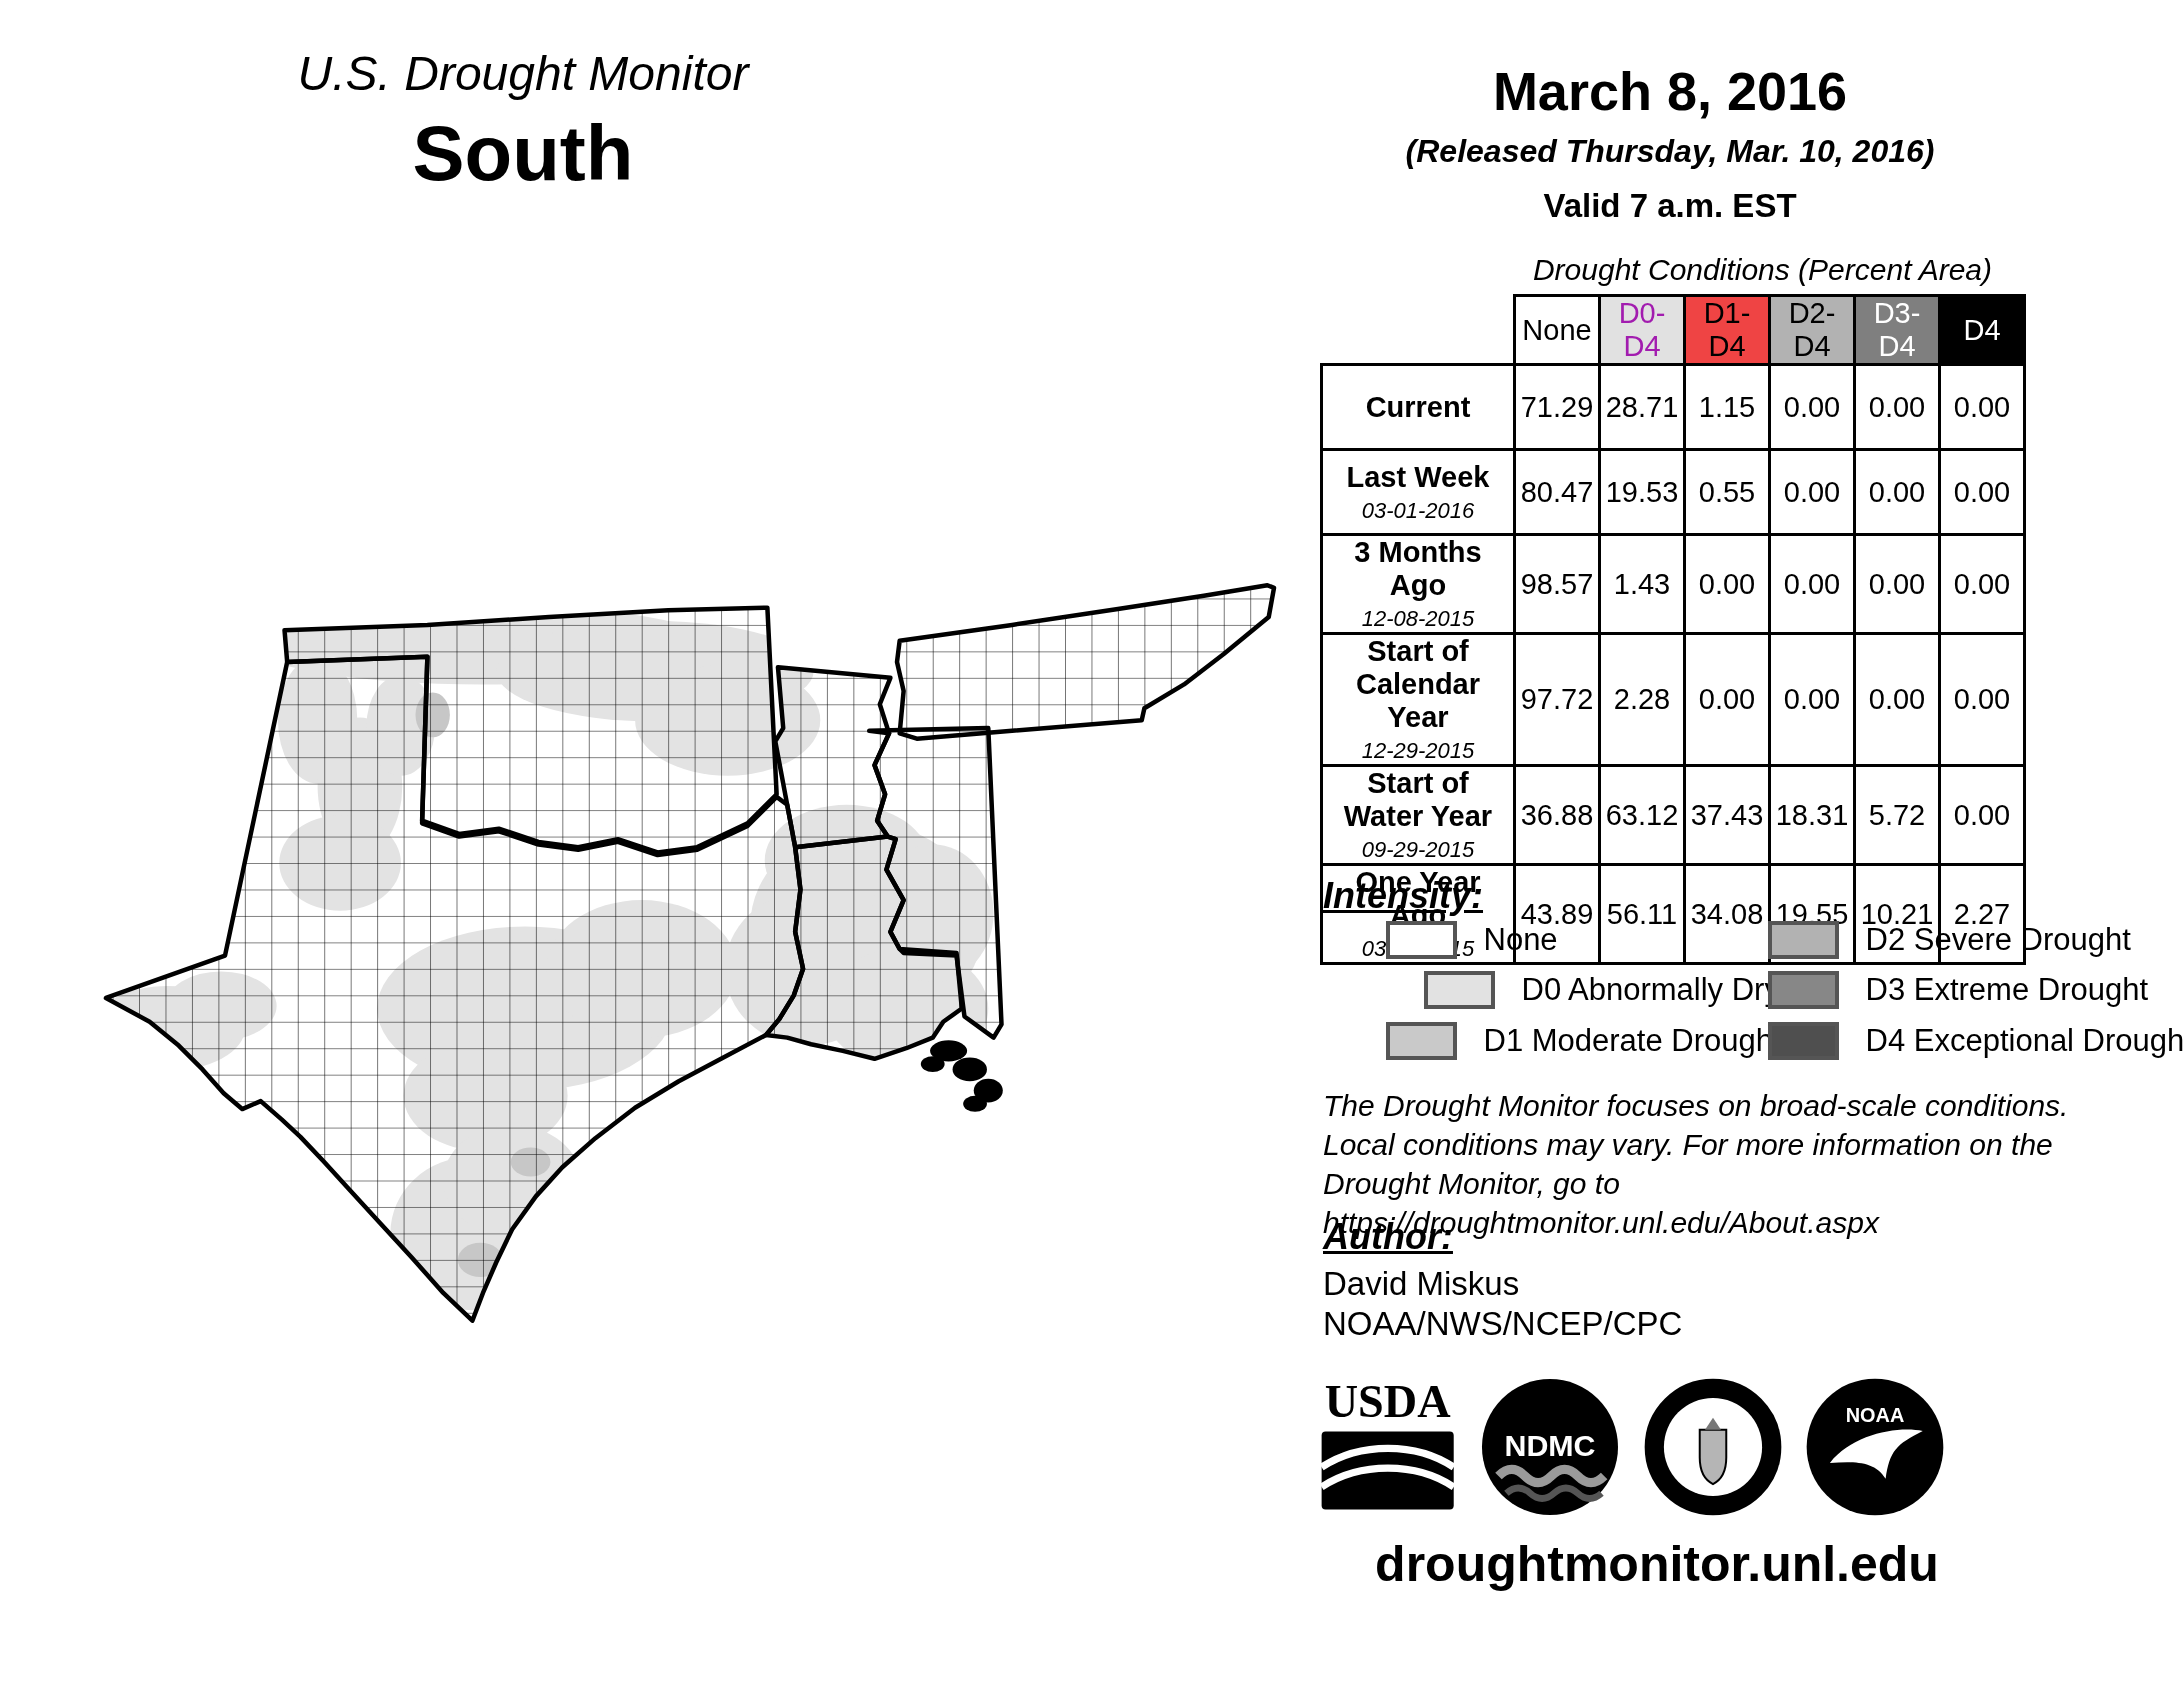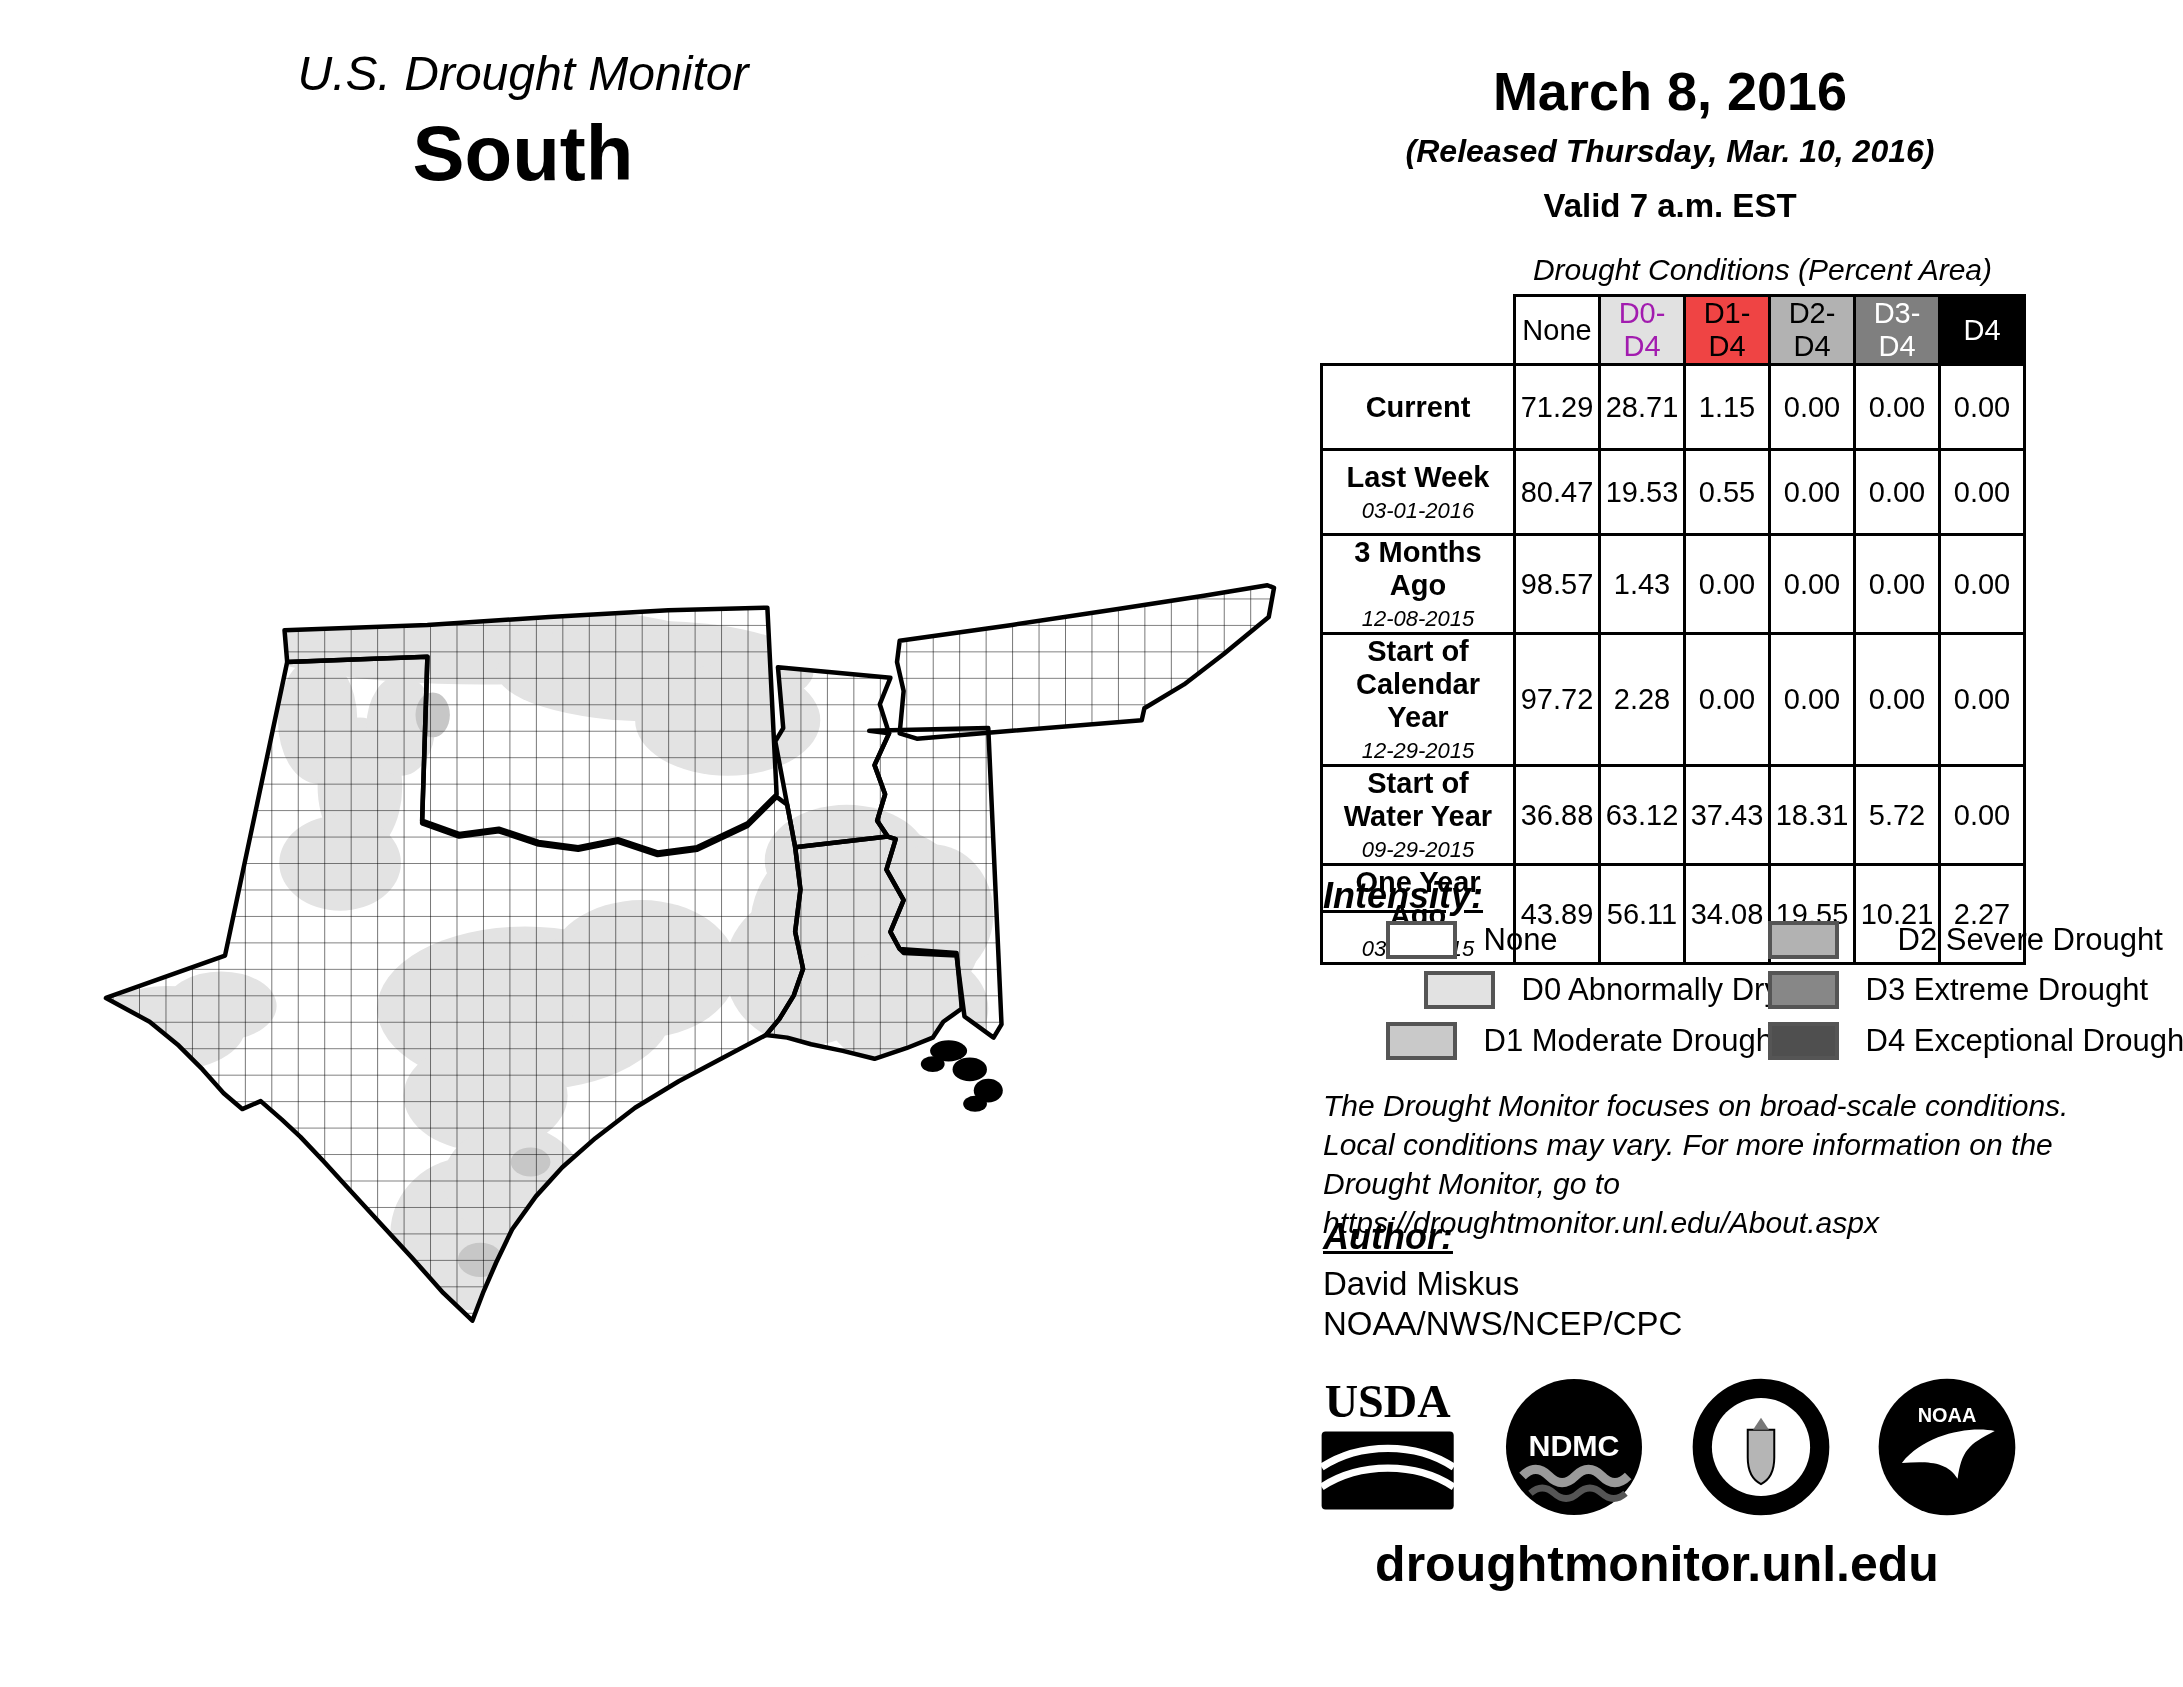--- a/index.html
+++ b/index.html
@@ -34,21 +34,21 @@
   .swatch { width:71px; height:38px; border:4px solid #555; flex:0 0 auto; }
   .legend-label { font-size:31px; margin-left:26.5px; white-space:nowrap; }
 
   
   .disclaimer { left:1323px; top:1086px; width:827px; font-size:30px; font-style:italic; line-height:39px; }
   .author-title { left:1323px; top:1216px; font-size:36px; font-style:italic; font-weight:bold; text-decoration:underline; }
   .author-name { left:1323px; top:1265px; font-size:33px; }
   .author-org { left:1323px; top:1305px; font-size:33px; }
 
   
-  .logos { left:1320px; top:1376px; width:701px; display:flex; align-items:center; gap:48px;text-align:center; }
+  .logos { left:1320px; top:1376px; width:701px; display:flex; align-items:center; gap:24px;text-align:center; }
   .footer-url { left:1323px; top:1535px; width:668px; text-align:center; font-size:50px; font-weight:bold; }
 
   
   .map-wrap { left:86px; top:572px; width:1204px; height:840px; }
 </style>
 </head>
 <body>
 
 <div class="abs title-block">
   <div class="main-title">U.S. Drought Monitor</div>
@@ -147,21 +147,21 @@
   <div class="legend-label">None</div>
 </div>
 <div class="legend-item" style="left:1424px; top:971px;">
   <div class="swatch" style="background-color: rgb(226, 226, 226);"></div>
   <div class="legend-label">D0 Abnormally Dry</div>
 </div>
 <div class="legend-item" style="left:1386px; top:1022px;">
   <div class="swatch" style="background-color: rgb(201, 201, 201);"></div>
   <div class="legend-label">D1 Moderate Drought</div>
 </div>
-<div class="legend-item" style="left:1768px; top:921px;gap:32px;">
+<div class="legend-item" style="left:1768px; top:921px;">
   <div class="swatch" style="background-color: rgb(178, 178, 178);"></div>
   <div class="legend-label">D2 Severe Drought</div>
 </div>
 <div class="legend-item" style="left:1768px; top:971px;">
   <div class="swatch" style="background-color: rgb(135, 135, 135);"></div>
   <div class="legend-label">D3 Extreme Drought</div>
 </div>
 <div class="legend-item" style="left:1768px; top:1022px;">
   <div class="swatch" style="background-color: rgb(79, 79, 79);"></div>
   <div class="legend-label">D4 Exceptional Drought</div>

